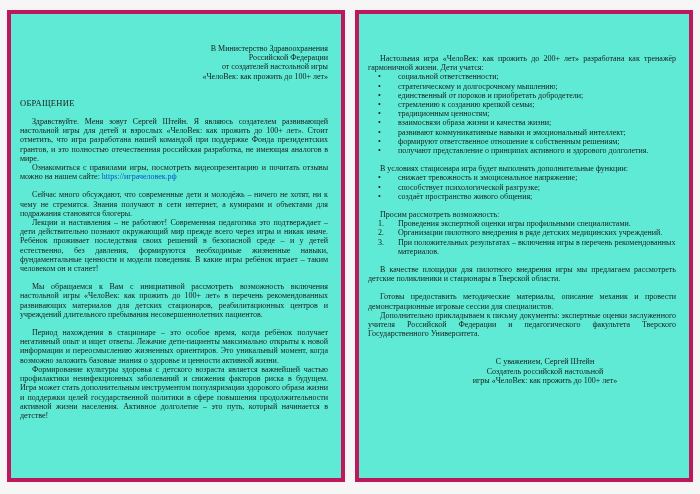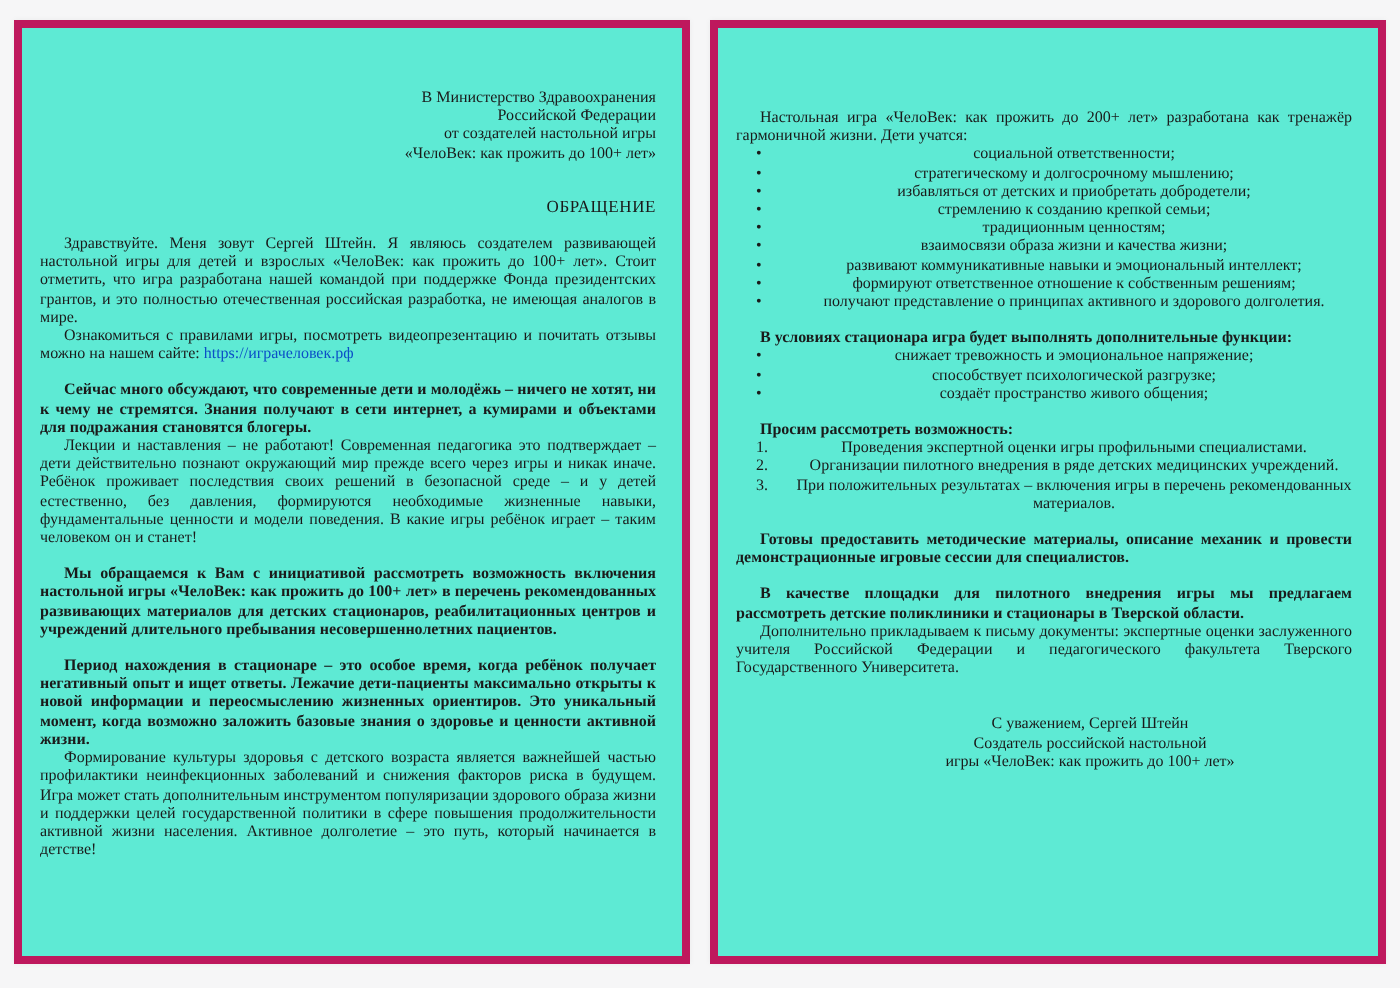--- a/index.html
+++ b/index.html
@@ -28,45 +28,45 @@
   }
   .page-1 { padding: 30px 13px 10px 9px; }
   .page-2 { padding: 40px 13px 10px 9px; }
 
   .recipient { text-align: right; }
   .recipient div { white-space: nowrap; }
 
   .heading {
     font-size: 8.5px;
     font-weight: normal;
-    text-align: right;
+    text-align: left;
     margin: 18px 0 9px 0;
     letter-spacing: 0.3px;
   }
 
   .para {
     margin: 0;
     text-align: justify;
     text-indent: 12px;
   }
-  .gap-before { margin-top: 9px; font-weight: bold; }
+  .gap-before { margin-top: 9px; }
 
   a.doclink {
     color: #0b4fc7;
     cursor: pointer;
   }
 
   ul.blist, ol.nlist {
     margin: 0; padding: 0;
     list-style: none;
   }
   ul.blist li, ol.nlist li {
     position: relative;
     padding-left: 30px;
-    text-align: center;
+    text-align: left;
   }
   ul.blist li::before {
     content: "\2022";
     position: absolute;
     left: 10px;
   }
   ol.nlist { counter-reset: n; }
   ol.nlist li { counter-increment: n; }
   ol.nlist li::before {
     content: counter(n) ".";
@@ -110,21 +110,21 @@
 
     <p class="para">Формирование культуры здоровья с детского возраста является важнейшей частью профилактики неинфекционных заболеваний и снижения факторов риска в будущем. Игра может стать дополнительным инструментом популяризации здорового образа жизни и поддержки целей государственной политики в сфере повышения продолжительности активной жизни населения. Активное долголетие – это путь, который начинается в детстве!</p>
   </div>
 
   <div class="page page-2">
     <p class="para">Настольная игра «ЧелоВек: как прожить до 200+ лет» разработана как тренажёр гармоничной жизни. Дети учатся:</p>
 
     <ul class="blist">
       <li>социальной ответственности;</li>
       <li>стратегическому и долгосрочному мышлению;</li>
-      <li>избавляться от детских и приобретать добродетели;</li>
+      <li>единственный от пороков и приобретать добродетели;</li>
       <li>стремлению к созданию крепкой семьи;</li>
       <li>традиционным ценностям;</li>
       <li>взаимосвязи образа жизни и качества жизни;</li>
       <li>развивают коммуникативные навыки и эмоциональный интеллект;</li>
       <li>формируют ответственное отношение к собственным решениям;</li>
       <li>получают представление о принципах активного и здорового долголетия.</li>
     </ul>
 
     <p class="para gap-before">В условиях стационара игра будет выполнять дополнительные функции:</p>
 
@@ -135,23 +135,23 @@
     </ul>
 
     <p class="para gap-before">Просим рассмотреть возможность:</p>
 
     <ol class="nlist">
       <li>Проведения экспертной оценки игры профильными специалистами.</li>
       <li>Организации пилотного внедрения в ряде детских медицинских учреждений.</li>
       <li>При положительных результатах – включения игры в перечень рекомендованных материалов.</li>
     </ol>
 
+    <p class="para gap-before">В качестве площадки для пилотного внедрения игры мы предлагаем рассмотреть детские поликлиники и стационары в Тверской области.</p>
+
     <p class="para gap-before">Готовы предоставить методические материалы, описание механик и провести демонстрационные игровые сессии для специалистов.</p>
-
-    <p class="para gap-before">В качестве площадки для пилотного внедрения игры мы предлагаем рассмотреть детские поликлиники и стационары в Тверской области.</p>
 
     <p class="para">Дополнительно прикладываем к письму документы: экспертные оценки заслуженного учителя Российской Федерации и педагогического факультета Тверского Государственного Университета.</p>
 
     <div class="signoff">
       <div>С уважением, Сергей Штейн</div>
       <div>Создатель российской настольной</div>
       <div>игры «ЧелоВек: как прожить до 100+ лет»</div>
     </div>
   </div>
 

